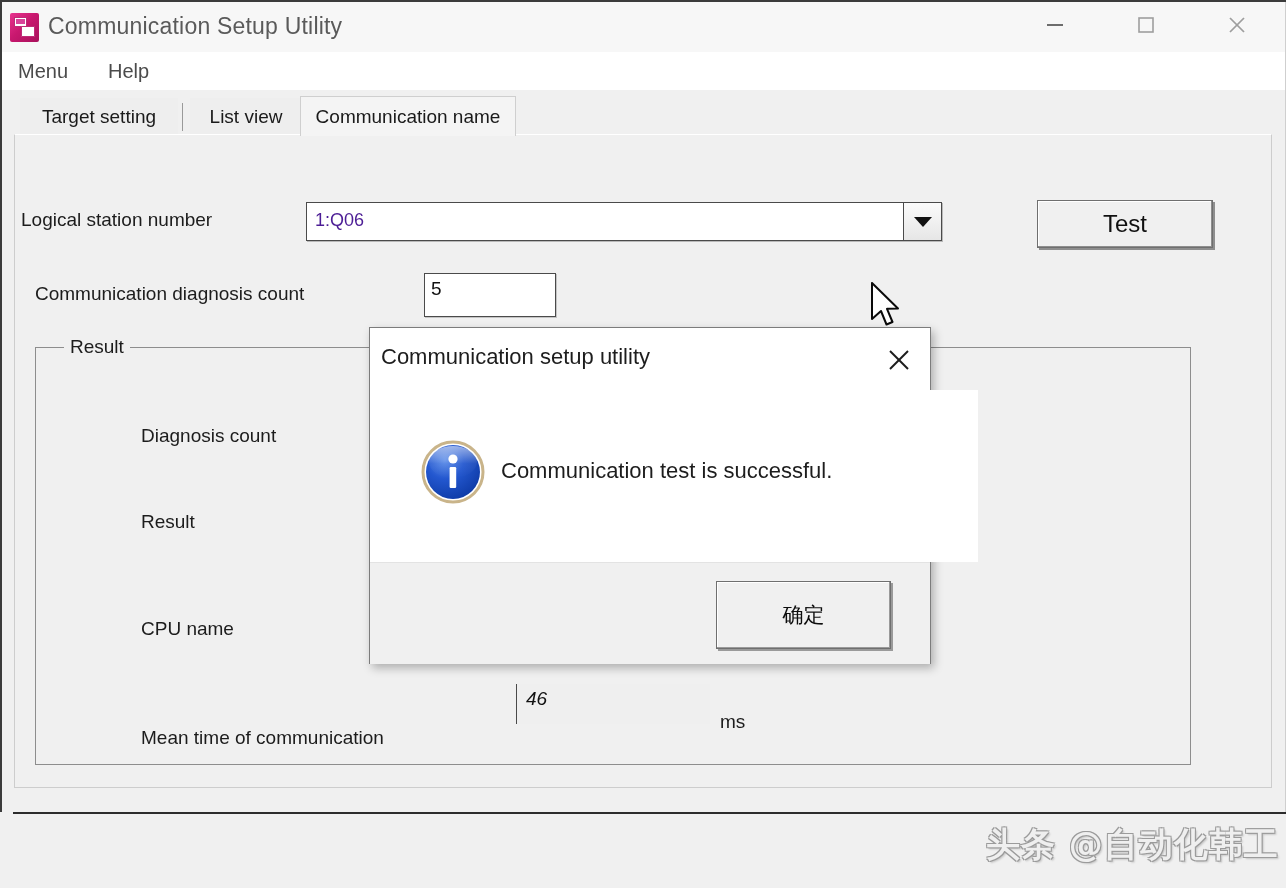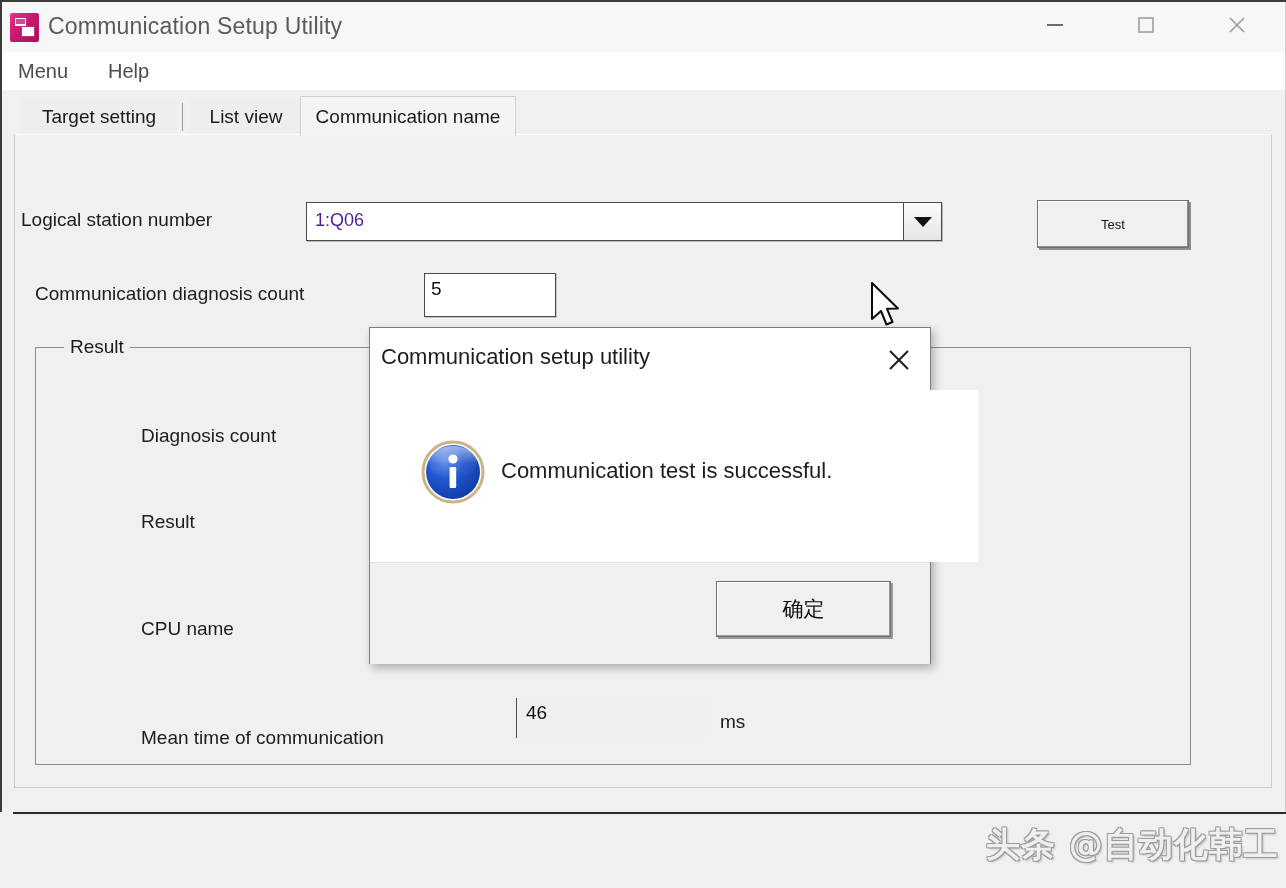--- a/index.html
+++ b/index.html
@@ -213,29 +213,29 @@
     position: absolute;
     left: 6px; top: 4px;
     font-size: 19px;
     color: #111;
   }
 
   
   .test-btn {
     position: absolute;
     left: 1022px; top: 65px;
-    width: 152px; height: 48px;
+    width: 176px; height: 48px;
     background: #f0f0f0;
     border: 1px solid #6f6f6f;
     box-sizing: border-box;
     box-shadow: inset -1px -1px 0 #8e8e8e, inset 1px 1px 0 #ffffff, 2px 2px 0 #8e8e8e;
     display: flex;
     align-items: center;
     justify-content: center;
-    font-size: 13px;
+    font-size: 24px;
     color: #101010;
   }
 
   
   .groupbox {
     position: absolute;
     left: 20px; top: 212px;
     width: 1156px; height: 418px;
     border: 1px solid #8d8d8d;
     box-sizing: border-box;
@@ -345,21 +345,21 @@
   .dlg-footer {
     position: absolute;
     left: 0; top: 234px;
     width: 100%; height: 101px;
     background: #f0f0f0;
     border-top: 1px solid #e3e3e3;
   }
   .ok-btn {
     position: absolute;
     left: 346px; top: 18px;
-    width: 175px; height: 56px;
+    width: 175px; height: 68px;
     background: #f0f0f0;
     border: 1px solid #6f6f6f;
     box-sizing: border-box;
     box-shadow: inset -1px -1px 0 #9a9a9a, inset 1px 1px 0 #ffffff, 2px 2px 0 #9a9a9a;
     display: flex;
     align-items: center;
     justify-content: center;
     font-size: 21px;
     color: #0d0d0d;
     font-family: Liberation Sans, sans-serif;
@@ -467,21 +467,21 @@
         <div class="field" style="top:156px;">
           <div class="val"></div>
         </div>
 
         <div class="row-label" style="top:270px;">CPU name</div>
         <div class="field" style="top:263px;">
           <div class="val"></div>
         </div>
 
         <div class="row-label" style="top:357px;margin-top:22px;">Mean time of communication</div>
-        <div class="field" style="top:350px;">
+        <div class="field" style="top:336px;font-style:italic;">
           <div class="val">46</div>
         </div>
         <div class="unit" style="top:363px;">ms</div>
       </div>
 
     </div>
   </div>
 
   <div class="left-edge"></div>
   <div class="right-edge"></div>

